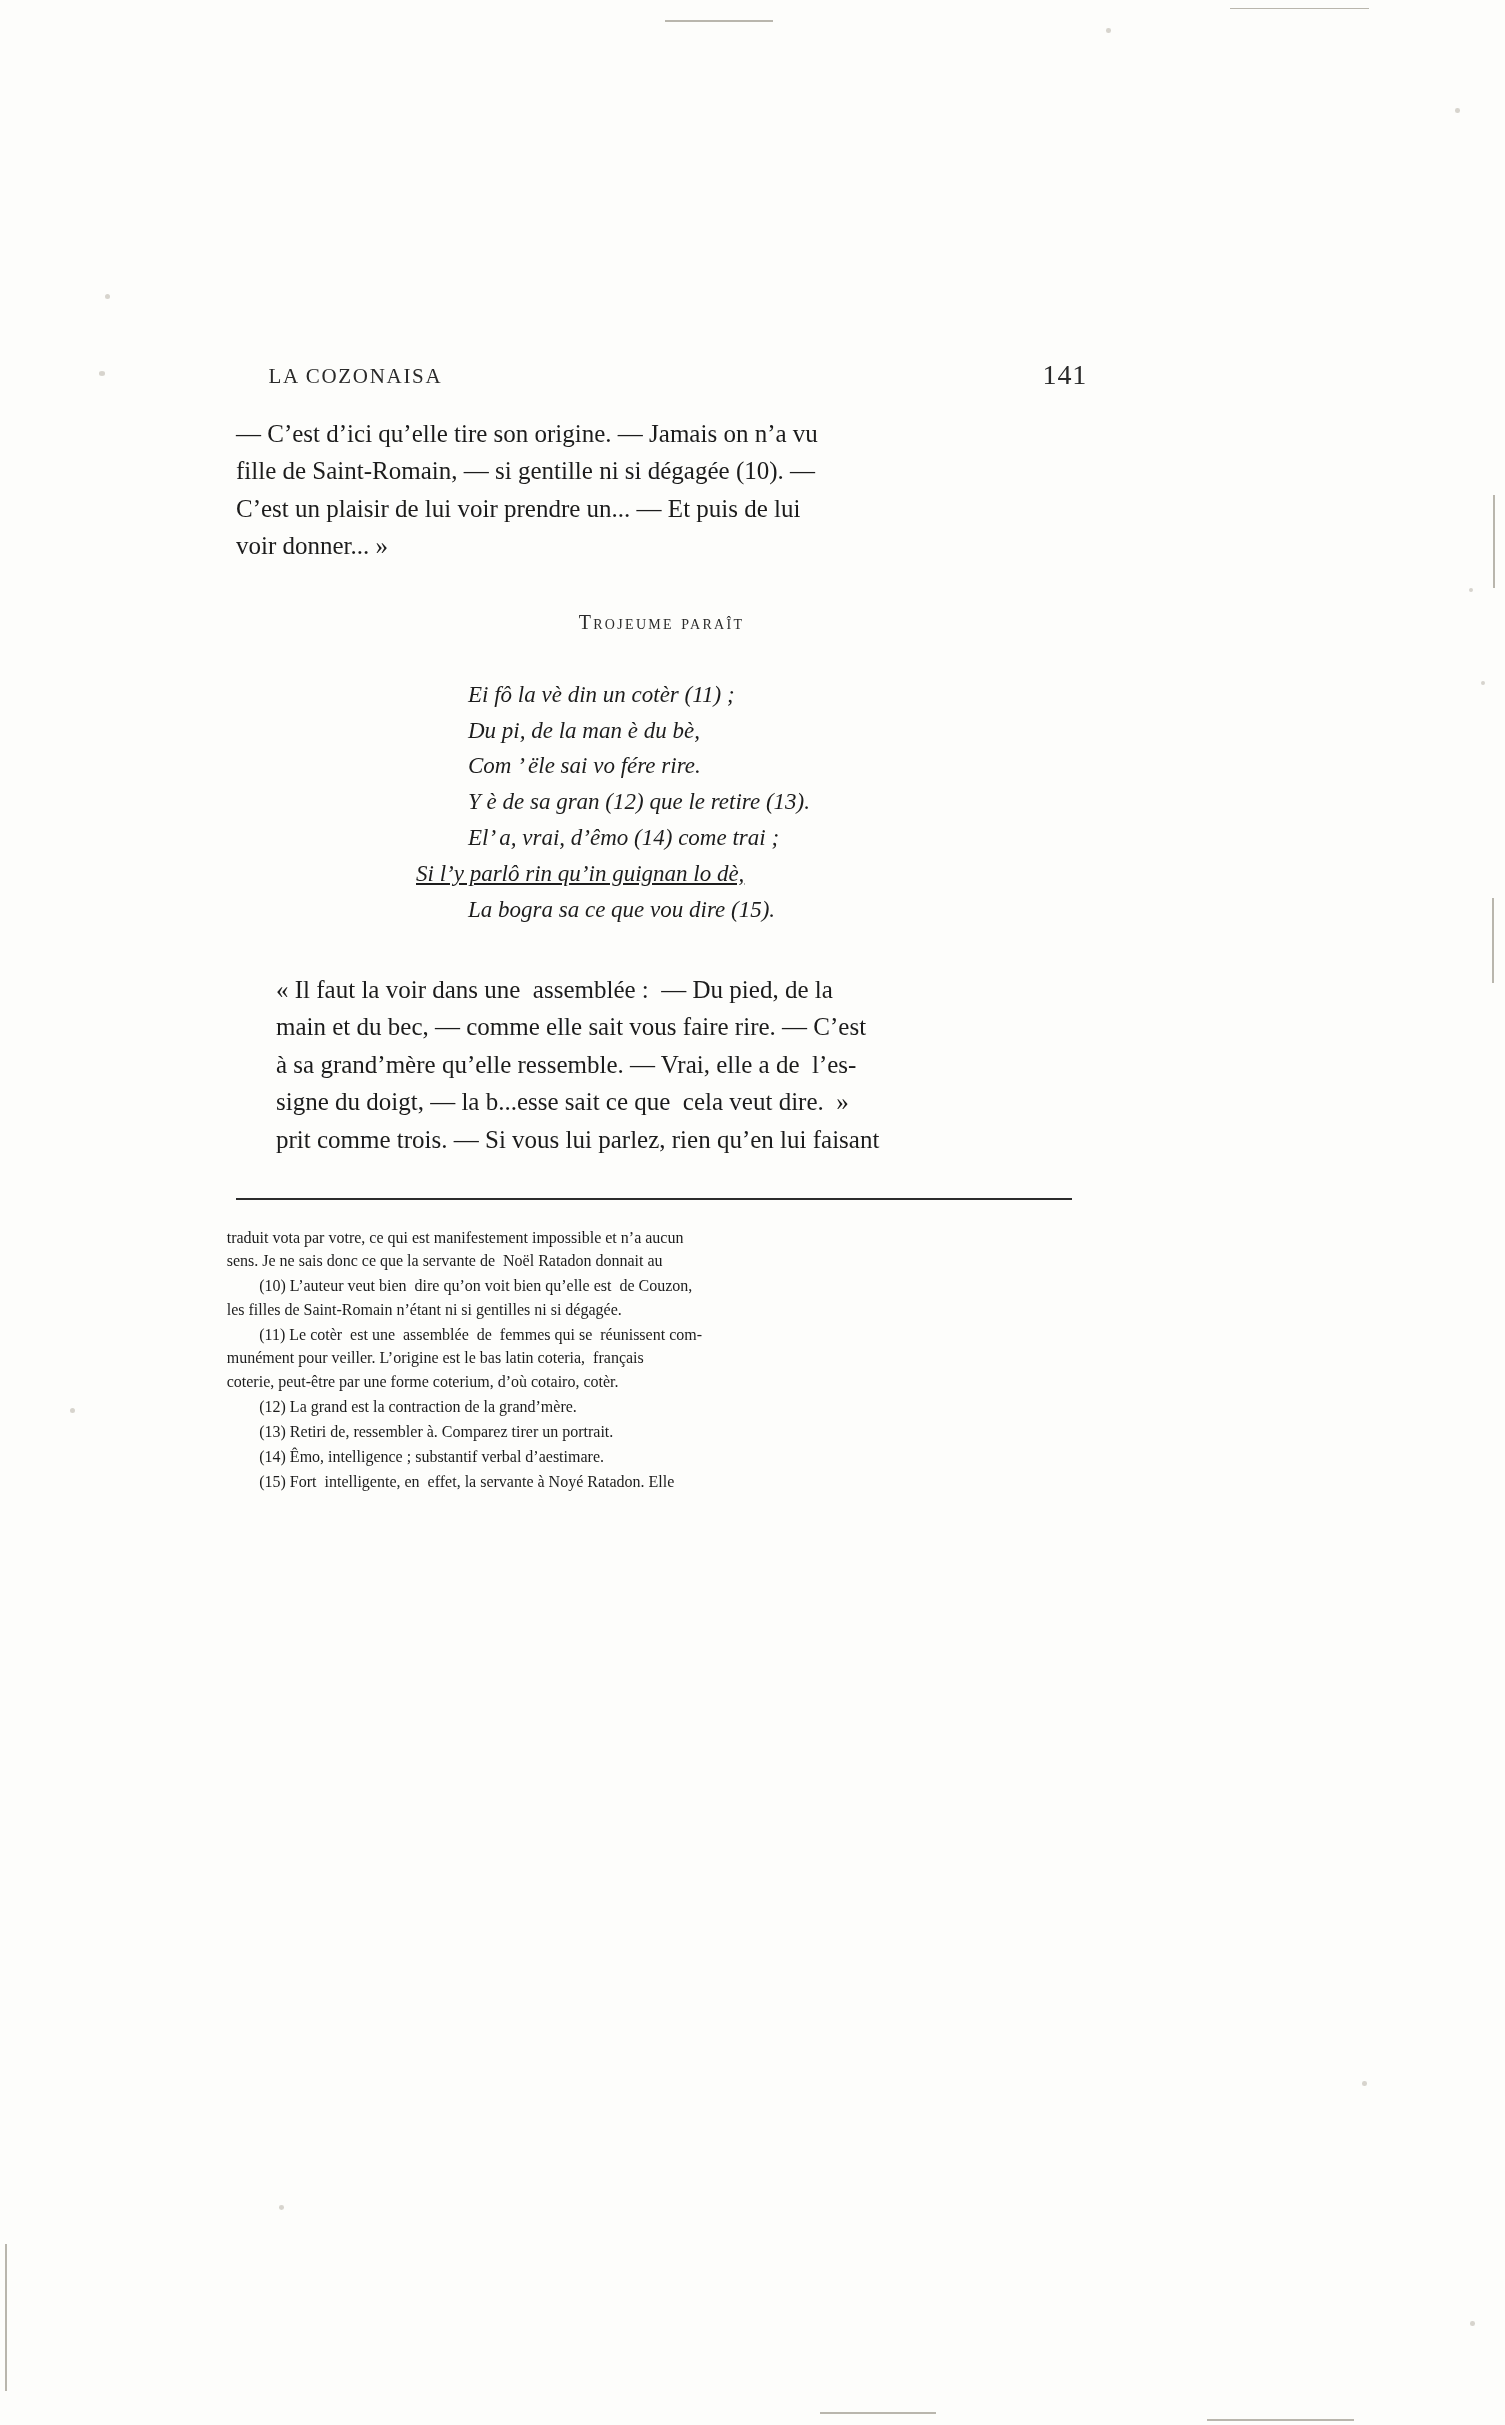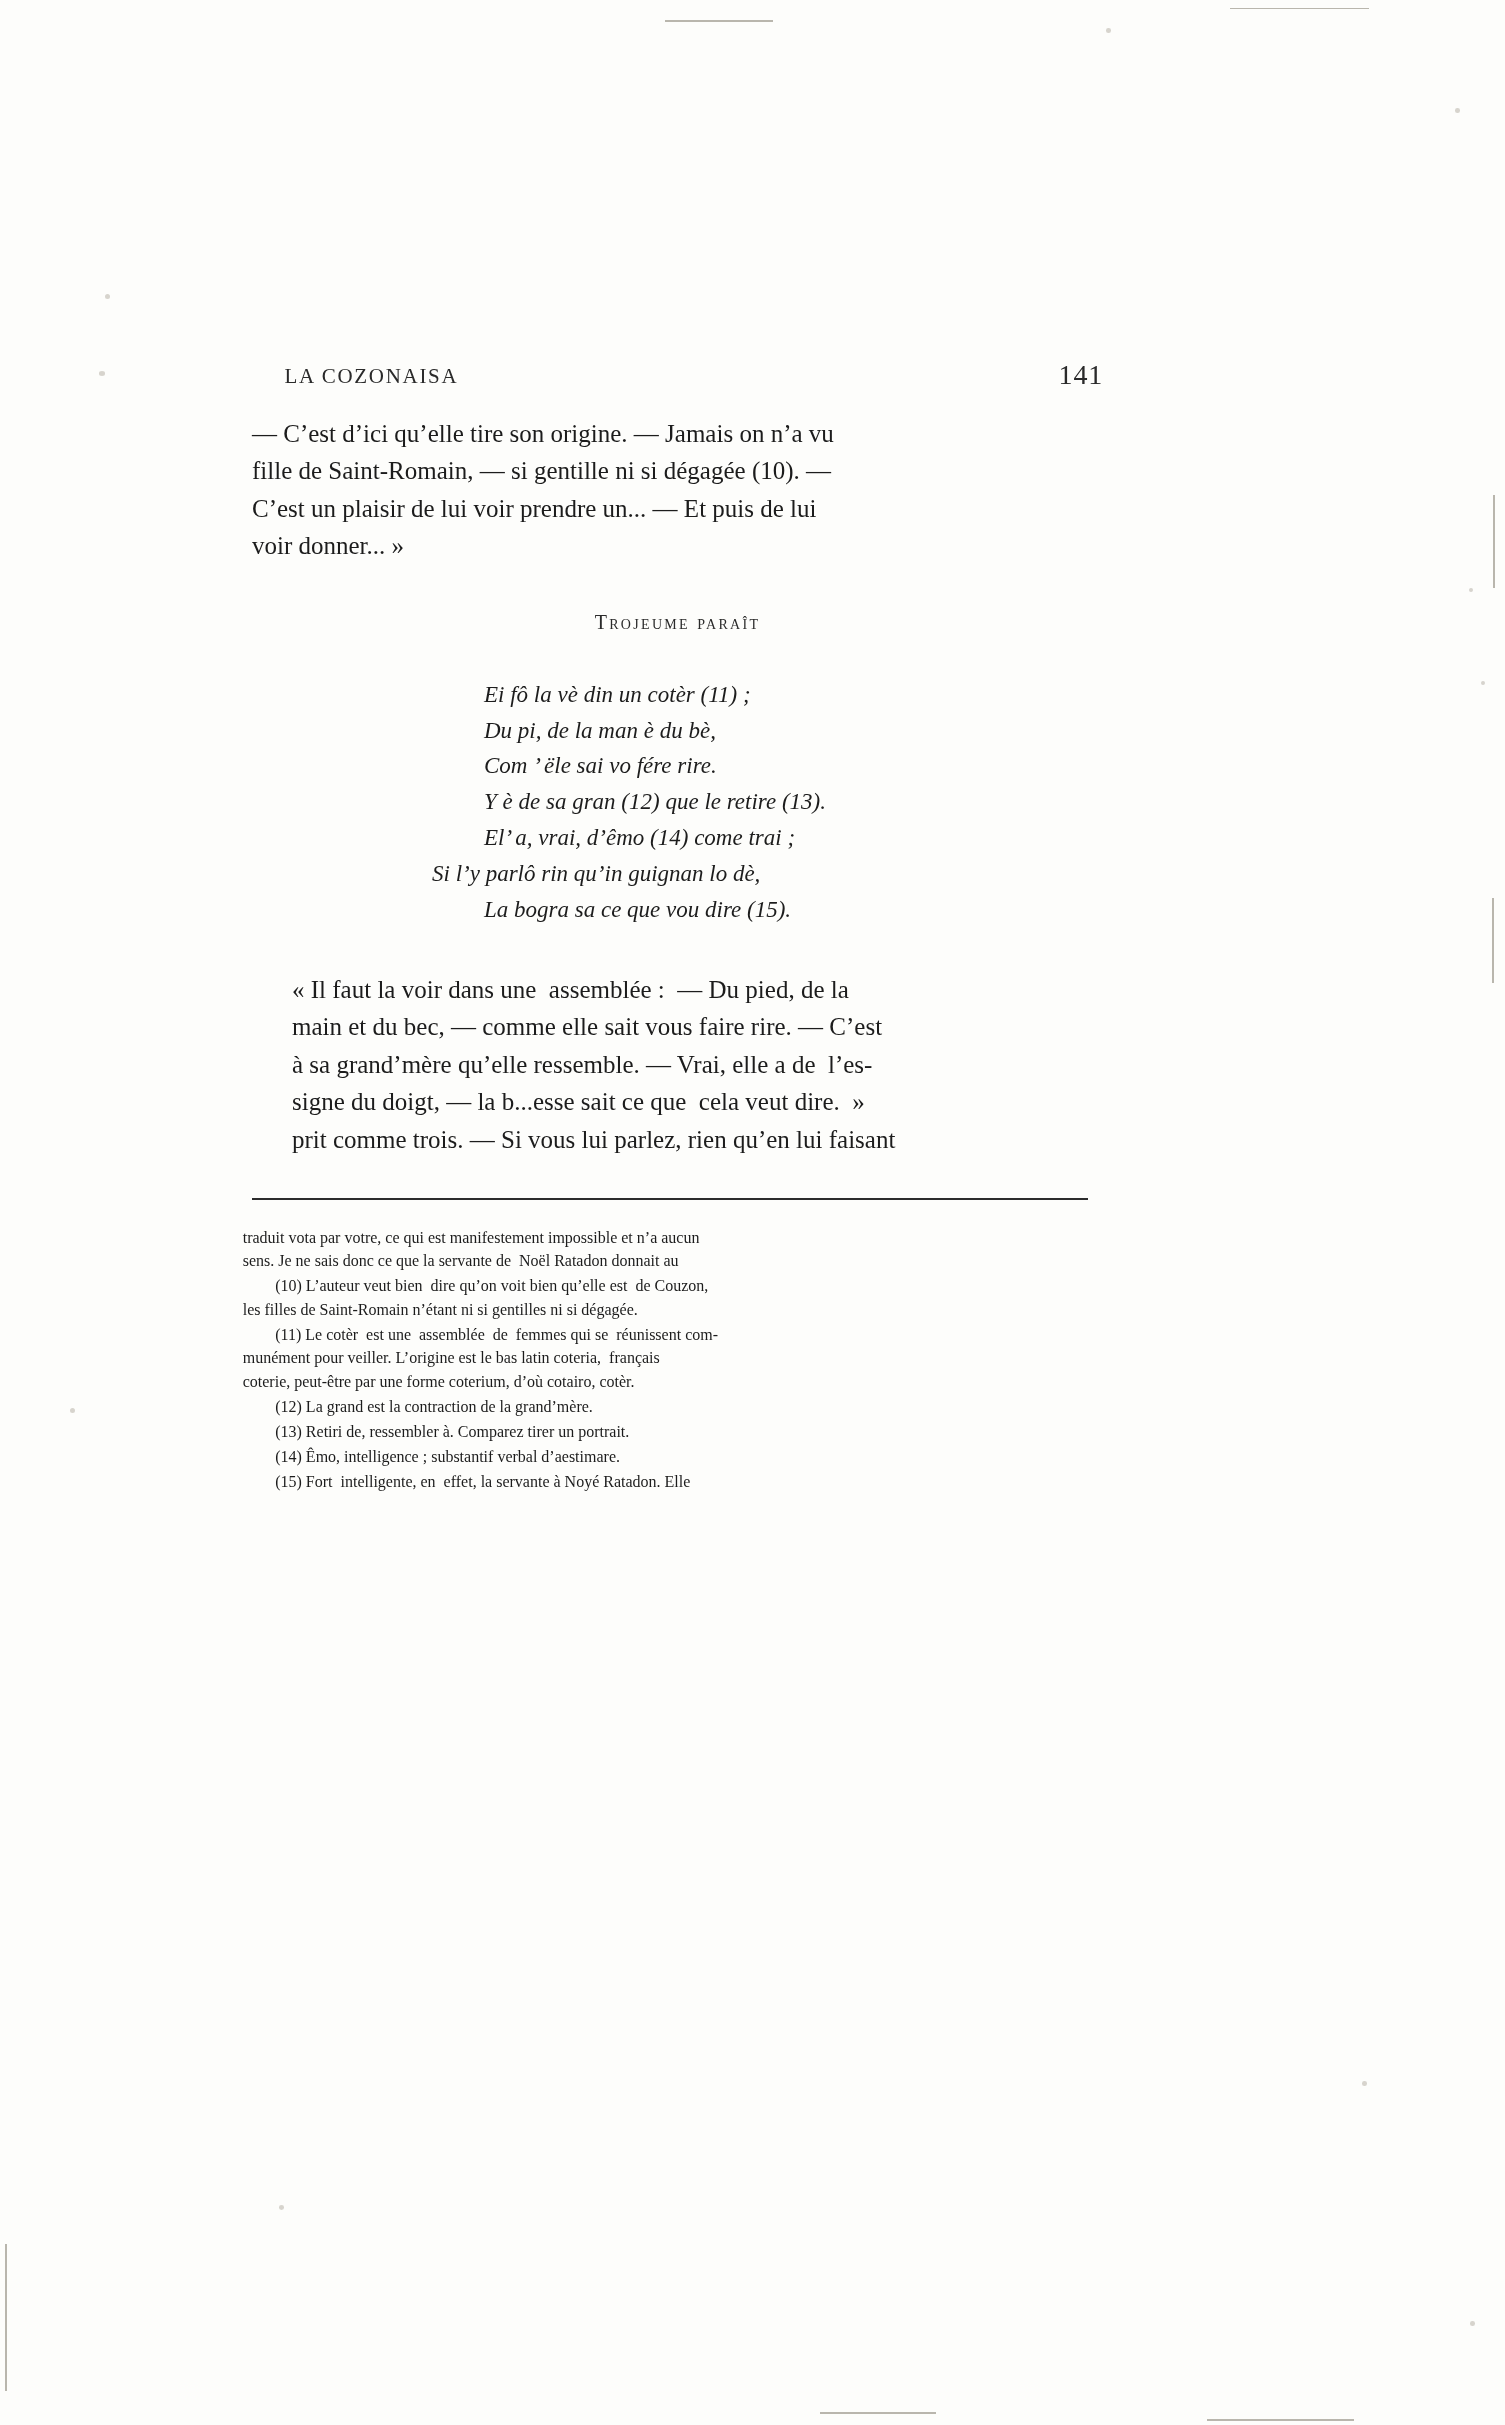--- a/index.html
+++ b/index.html
@@ -31,21 +31,21 @@
     border-radius: 50%;
     opacity: .75;
   }
   .edge-mark {
     position: absolute;
     background: #b9b6ad;
   }
 
   .content {
     position: absolute;
-    left: 252px;
+    left: 236px;
     top: 364px;
     width: 851px;
   }
 
   
   .runhead {
     position: relative;
     height: 43px;
     margin-bottom: 7.7px;
   }
@@ -88,21 +88,21 @@
 
   .verse {
     font-style: italic;
     font-size: 23px;
     line-height: 1.56;
     color: #1d1d1d;
     margin: 0 0 0 0;
   }
   .verse .v { display: block; white-space: pre; }
   .verse .v.i1 { padding-left: 232px; }
-  .verse .v.i2 { padding-left: 180px; }
+  .verse .v.i2 { padding-left: 180px; text-decoration: underline; }
 
   .trans {
     margin-top: 43px;
     font-size: 25px;
     line-height: 1.50;
     text-align: justify;
     color: #1c1c1c;
     margin-left: 40px;
   }
   .trans .line { display: block; white-space: pre; }

